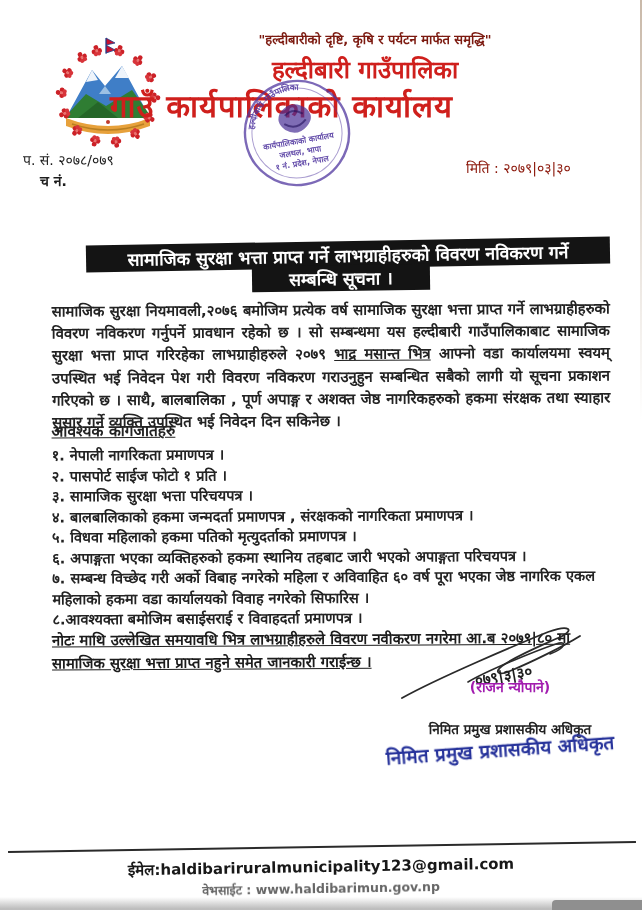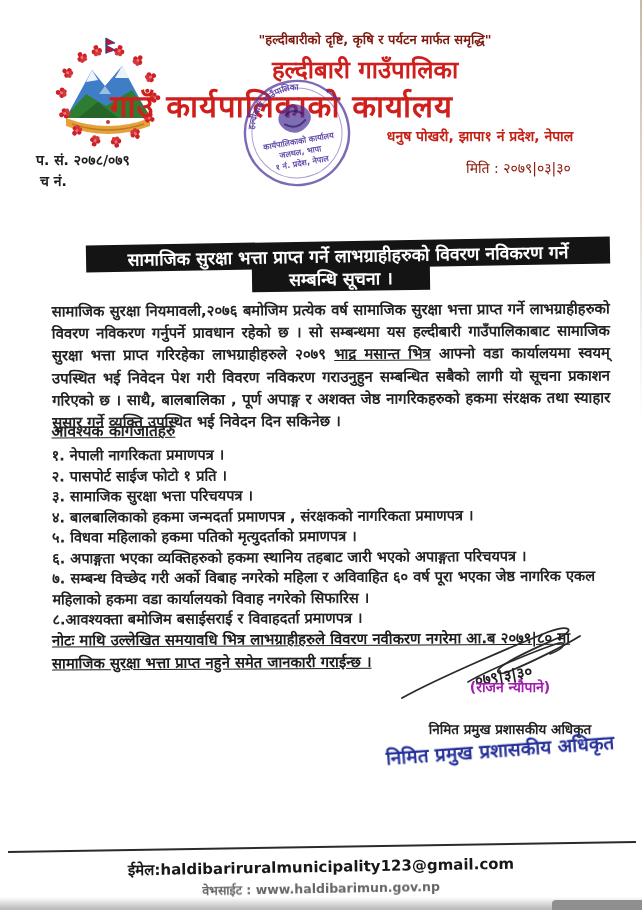--- a/index.html
+++ b/index.html
@@ -14,21 +14,21 @@
   .slogan{position:absolute;left:160px;top:30px;width:430px;text-align:center;
     font-size:13px;font-weight:bold;color:#7c1a10;}
   .muni-name{position:absolute;left:150px;top:52px;width:430px;text-align:center;
     font-size:24px;font-weight:bold;color:#cf1f1c;}
   .office-name{position:absolute;left:110px;top:84px;width:500px;text-align:left;
     font-size:31px;font-weight:bold;color:#cf1f1c;letter-spacing:1px;}
   .round-stamp{position:absolute;left:236px;top:72px;width:122px;height:122px;
     transform:rotate(-10deg);opacity:.88;}
   .address{position:absolute;left:340px;top:126px;width:280px;text-align:center;
     font-size:14px;font-weight:bold;color:#c42015;}
-  .ref-no{position:absolute;left:36px;top:150px;font-size:14px;font-weight:700;color:#1d1d1d;}
+  .ref-no{position:absolute;left:23px;top:150px;font-size:14px;font-weight:400;color:#1d1d1d;}
   .ch-no{position:absolute;left:40px;top:171px;font-size:14px;font-weight:600;color:#1d1d1d;}
   .date{position:absolute;left:466px;top:158px;font-size:14px;font-weight:normal;color:#8a1508;}
   
   .bar{position:absolute;background:#141414;color:#ffffff;display:flex;
     align-items:center;justify-content:center;white-space:nowrap;
     font-weight:bold;}
   .bar1{left:86px;top:241px;width:524px;height:27px;font-size:17.5px;transform:rotate(-1deg);}
   .bar2{left:252px;top:265px;width:178px;height:26px;font-size:17.5px;transform:rotate(-0.8deg);}
   
   .para{position:absolute;left:52px;top:299px;width:558px;font-size:14.8px;
@@ -130,21 +130,20 @@
       <path d="M52 42 q9 -7 18 1 M50 50 q11 9 22 -1" stroke="#2e1a6e" stroke-width="2" fill="none"></path>
       <text font-size="8.5" fill="#50369f" font-weight="bold">
         <textPath href="#arcTop" startOffset="8%">हल्दीबारी गाउँपालिका</textPath>
       </text>
       <text x="61" y="72" font-size="8" fill="#50369f" font-weight="bold" text-anchor="middle">कार्यपालिकाको कार्यालय</text>
       <text x="61" y="83" font-size="8" fill="#50369f" font-weight="bold" text-anchor="middle">जलथल, भापा</text>
       <text x="61" y="94" font-size="8" fill="#50369f" font-weight="bold" text-anchor="middle">१ नं. प्रदेश, नेपाल</text>
     </svg>
   </div>
 
-  <div class="address">धनुष पोखरी, झापा१ नं प्रदेश, नेपाल</div>
   <div class="ref-no">प. सं. २०७८/०७९</div>
   <div class="ch-no">च नं.</div>
   <div class="date">मिति : २०७९|०३|३०</div>
 
   <div class="bar bar1">सामाजिक सुरक्षा भत्ता प्राप्त गर्ने लाभग्राहीहरुको विवरण नविकरण गर्ने</div>
   <div class="bar bar2">सम्बन्धि सूचना ।</div>
 
   <div class="para"><span>सामाजिक सुरक्षा नियमावली,२०७६ बमोजिम प्रत्येक वर्ष सामाजिक सुरक्षा भत्ता प्राप्त गर्ने लाभग्राहीहरुको विवरण नविकरण गर्नुपर्ने प्रावधान रहेको छ । सो सम्बन्धमा यस हल्दीबारी गाउँपालिकाबाट सामाजिक सुरक्षा भत्ता प्राप्त गरिरहेका लाभग्राहीहरुले २०७९ </span><span class="em">भाद्र मसान्त भित्र</span><span> आफ्नो वडा कार्यालयमा स्वयम् उपस्थित भई निवेदन पेश गरी विवरण नविकरण गराउनुहुन सम्बन्धित सबैको लागी यो सूचना प्रकाशन गरिएको छ । साथै, बालबालिका , पूर्ण अपाङ्ग र अशक्त जेष्ठ नागरिकहरुको हकमा संरक्षक तथा स्याहार सुसार गर्ने व्यक्ति उपस्थित भई निवेदन दिन सकिनेछ ।</span></div>
 
   <div class="docs">

